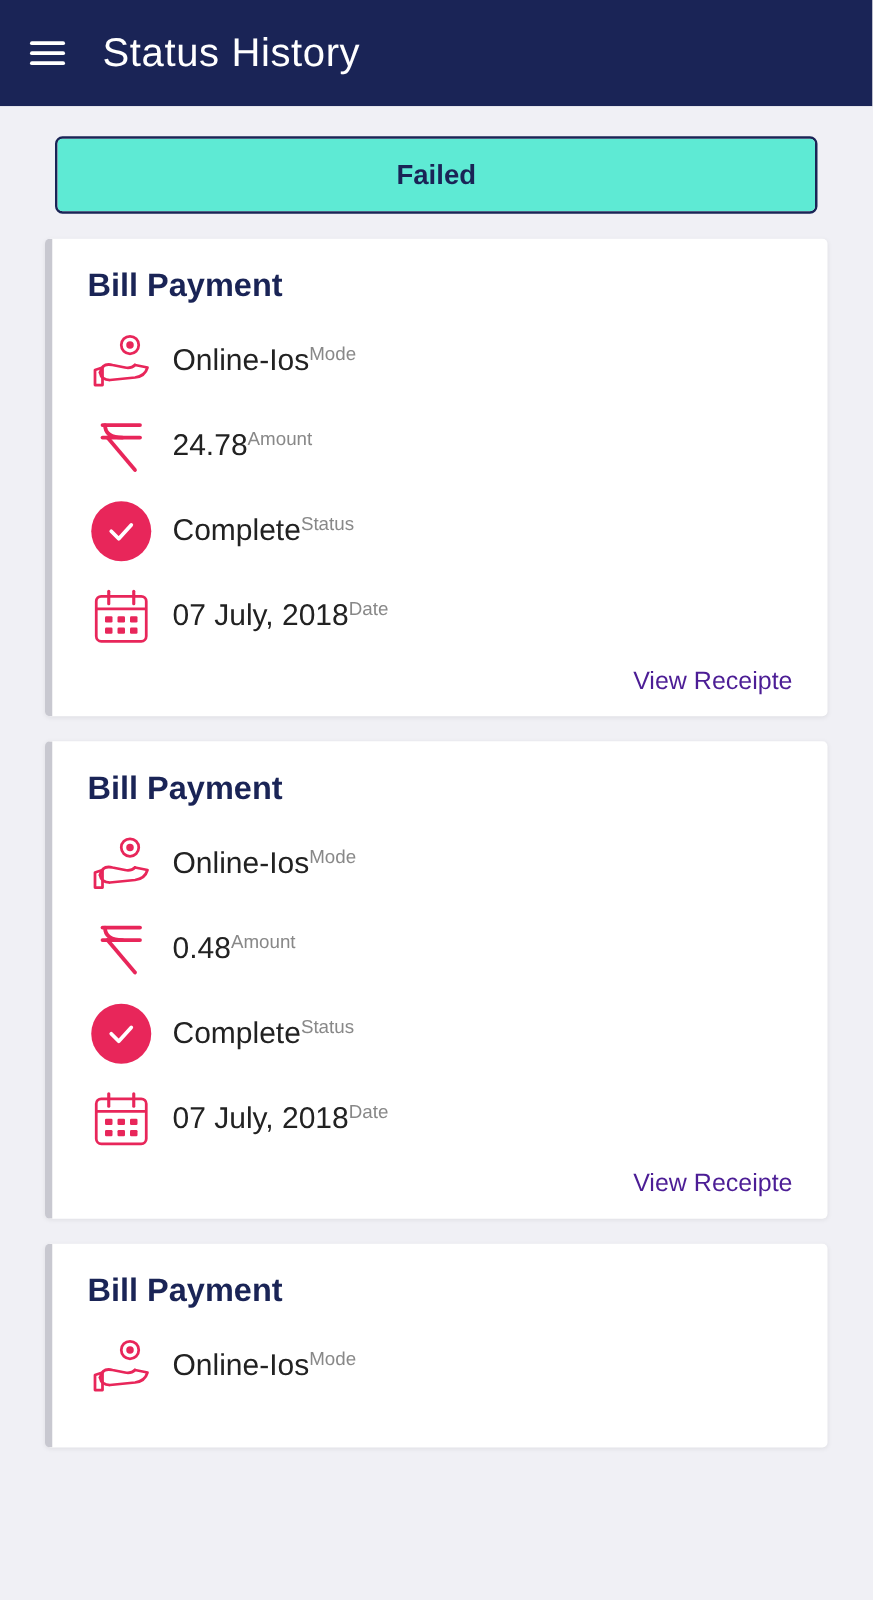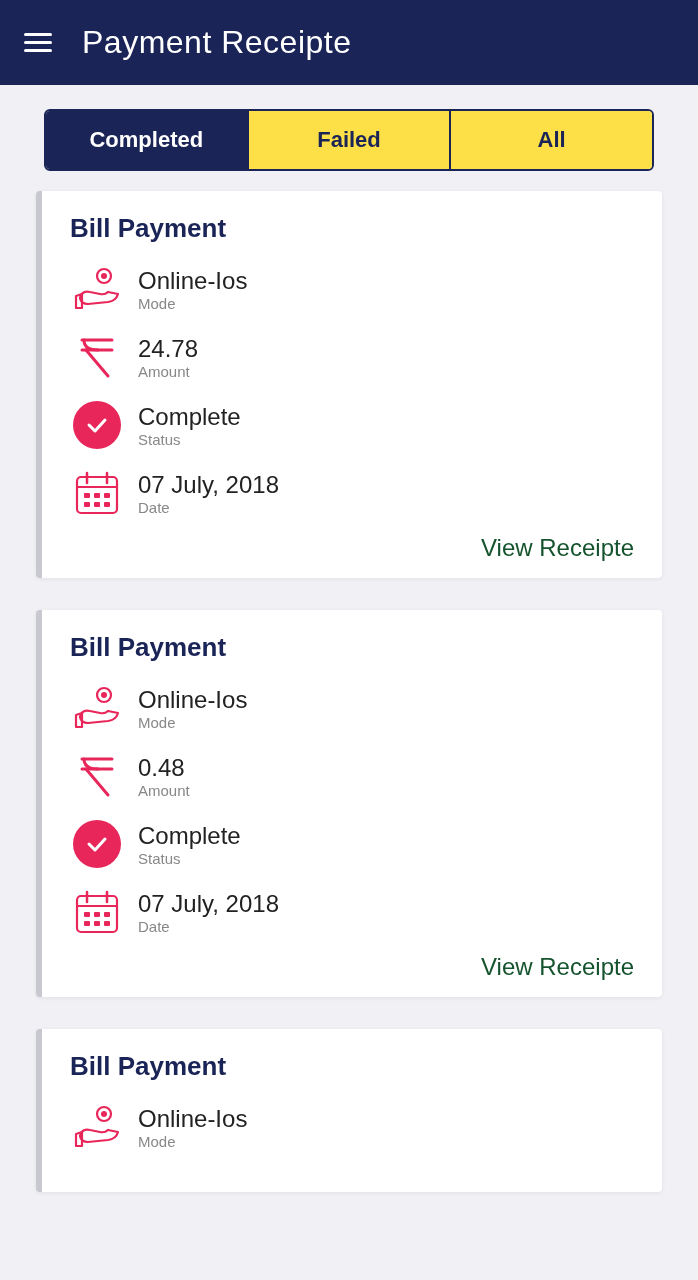--- a/index.html
+++ b/index.html
@@ -51,39 +51,39 @@
       border-radius: 6px;
       overflow: hidden;
     }
     .tab {
       flex: 1;
       padding: 16px 10px;
       text-align: center;
       font-size: 22px;
       font-weight: 600;
       cursor: pointer;
-      background: #fde047;
+      background: #5eead4;
       color: #1a2456;
       border: none;
       outline: none;
     }
     .tab.active {
       background: #1a2456;
       color: white;
     }
     .tab:not(:last-child) {
       border-right: 2px solid #1a2456;
     }
 
     
     .cards-container {
       padding: 20px 36px;
       display: flex;
       flex-direction: column;
-      gap: 16px;
+      gap: 4px;
     }
 
     .card {
       background: white;
       border-left: 6px solid #c8c8d0;
       border-radius: 4px;
       padding: 22px 28px 16px 28px;
       margin-bottom: 16px;
       box-shadow: 0 1px 4px rgba(0,0,0,0.07);
     }
@@ -106,39 +106,39 @@
       height: 54px;
       display: flex;
       align-items: center;
       justify-content: center;
       flex-shrink: 0;
     }
 
     .row-content {
       margin-left: 14px;
       display: flex;
-      flex-direction: column;
+      flex-direction: row;
     }
 
     .row-value {
       font-size: 24px;
       color: #222;
       font-weight: 400;
     }
 
     .row-label {
       font-size: 15px;
       color: #888;
       margin-top: 0;
     }
 
     .view-receipt {
       text-align: right;
-      font-size: 24px;
-      color: #14532d;
+      font-size: 20px;
+      color: #4c1d95;
       margin-top: 8px;
       cursor: pointer;
     }
 
     
     svg { overflow: visible; }
 
     
     .check-circle {
       width: 48px;
@@ -156,28 +156,26 @@
   </style>
 </head>
 <body>
 
 <div class="header">
   <div class="hamburger">
     <span></span>
     <span></span>
     <span></span>
   </div>
-  <span class="header-title">Payment Receipte</span>
+  <span class="header-title">Status History</span>
 </div>
 
 <div class="tabs-container">
   <div class="tabs">
-    <button class="tab active">Completed</button>
     <button class="tab">Failed</button>
-    <button class="tab">All</button>
   </div>
 </div>
 
 <div class="cards-container">
 
   <div class="card">
     <div class="card-title">Bill Payment</div>
 
     <div class="card-row">
       <div class="icon-wrap">

